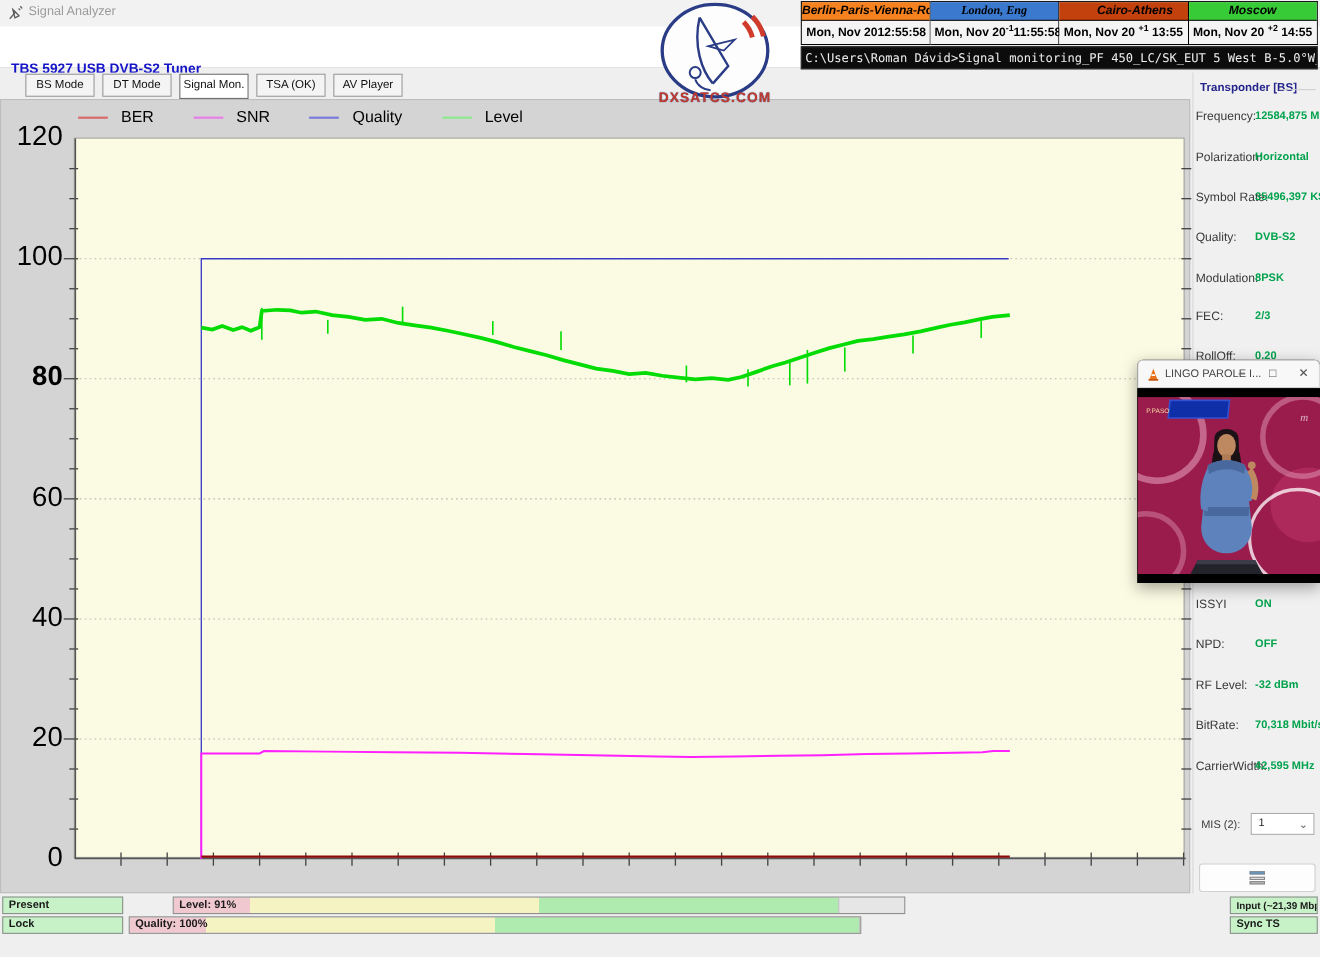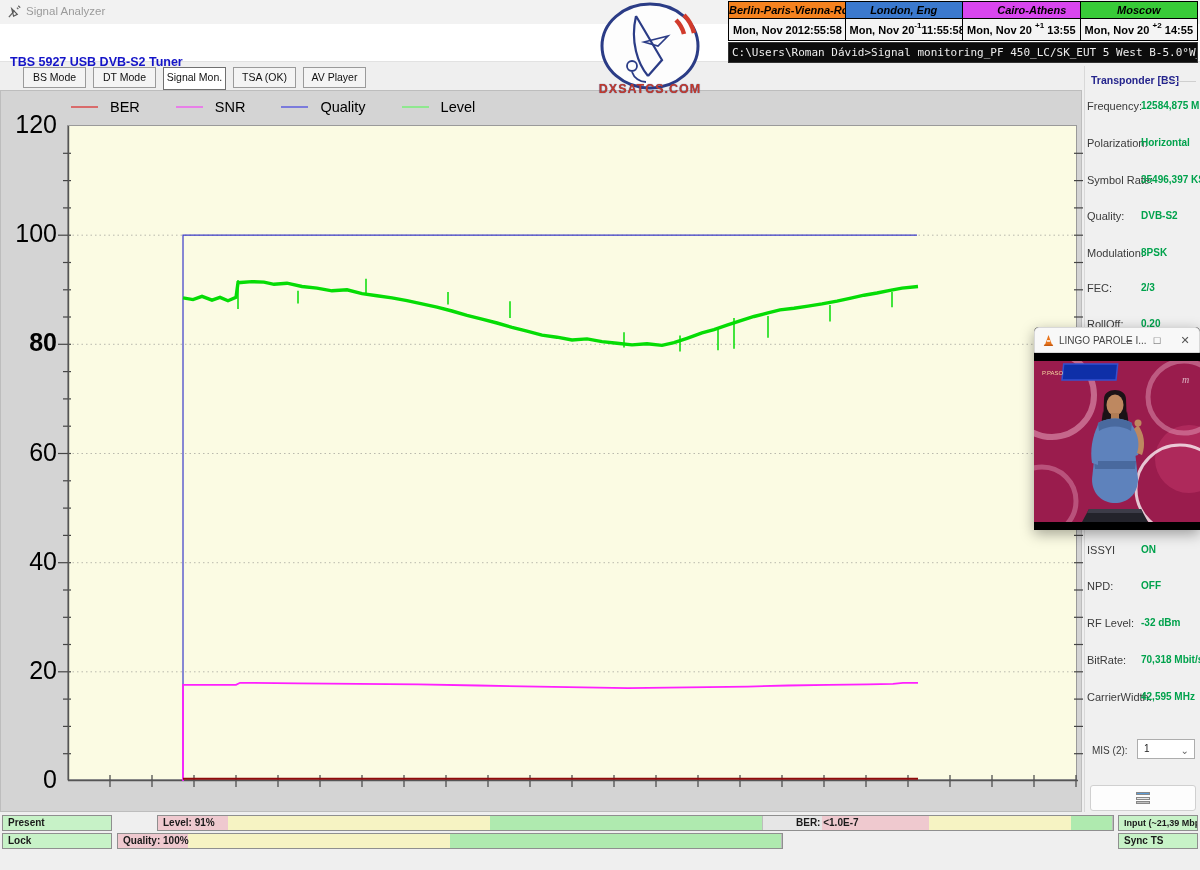--- a/index.html
+++ b/index.html
@@ -127,29 +127,29 @@
   <div class="clocks">
     <div class="clock-panel">
       <div class="clock-head" style="background: rgb(245, 130, 31);">Berlin-Paris-Vienna-Roma</div>
       <div class="clock-time">
         <span class="clock-date">Mon, Nov 20</span>
         <span class="clock-off"></span>
         <span class="clock-hms">12:55:58</span>
       </div>
     </div>
     <div class="clock-panel">
-      <div class="clock-head" style="background: rgb(59, 121, 206);">London, Eng</div>
+      <div class="clock-head" style="background: rgb(59, 121, 206); font-family: Liberation Serif, serif;">London, Eng</div>
       <div class="clock-time">
         <span class="clock-date">Mon, Nov 20</span>
         <span class="clock-off">-1</span>
         <span class="clock-hms">11:55:58</span>
       </div>
     </div>
     <div class="clock-panel">
-      <div class="clock-head" style="background: #d946ef; padding-left: 21px;">Cairo-Athens</div>
+      <div class="clock-head" style="background: #c2410c; padding-left: 21px;">Cairo-Athens</div>
       <div class="clock-time">
         <span class="clock-date">Mon, Nov 20</span>
         <span class="clock-off">+1</span>
         <span class="clock-hms">13:55</span>
       </div>
     </div>
     <div class="clock-panel">
       <div class="clock-head" style="background: rgb(56, 203, 56);">Moscow</div>
       <div class="clock-time">
         <span class="clock-date">Mon, Nov 20</span>
@@ -381,24 +381,20 @@
       </div>
     </div>
   </div>
 
   <div class="meters">
     <div class="mbox row1" style="left:2px; width:110px;">Present</div>
     <div class="meter zones-lq row1" style="left:117px; width:666px;margin-left:40px;">
       <span class="mtext">Level: 91%</span>
       <span class="unfilled" id="uf-level" style="width: 9%;"></span>
     </div>
-    <div class="meter zones-ber row1" style="left:790px; width:324px;">
-      <span class="mtext">BER: &lt;1.0E-7</span>
-      <span class="unfilled" id="uf-ber" style="width: 0%;"></span>
-    </div>
     <div class="mbox row1" style="left:1118px; width:80px; font-size:9px;">Input (~21,39 Mbps)</div>
 
     <div class="mbox row2" style="left:2px; width:110px;">Lock</div>
     <div class="meter zones-lq row2" style="left:117px; width:666px;">
       <span class="mtext">Quality: 100%</span>
       <span class="unfilled" id="uf-quality" style="width: 0%;"></span>
     </div>
     <div class="mbox row2" style="left:1118px; width:80px;">Sync TS</div>
   </div>
 

